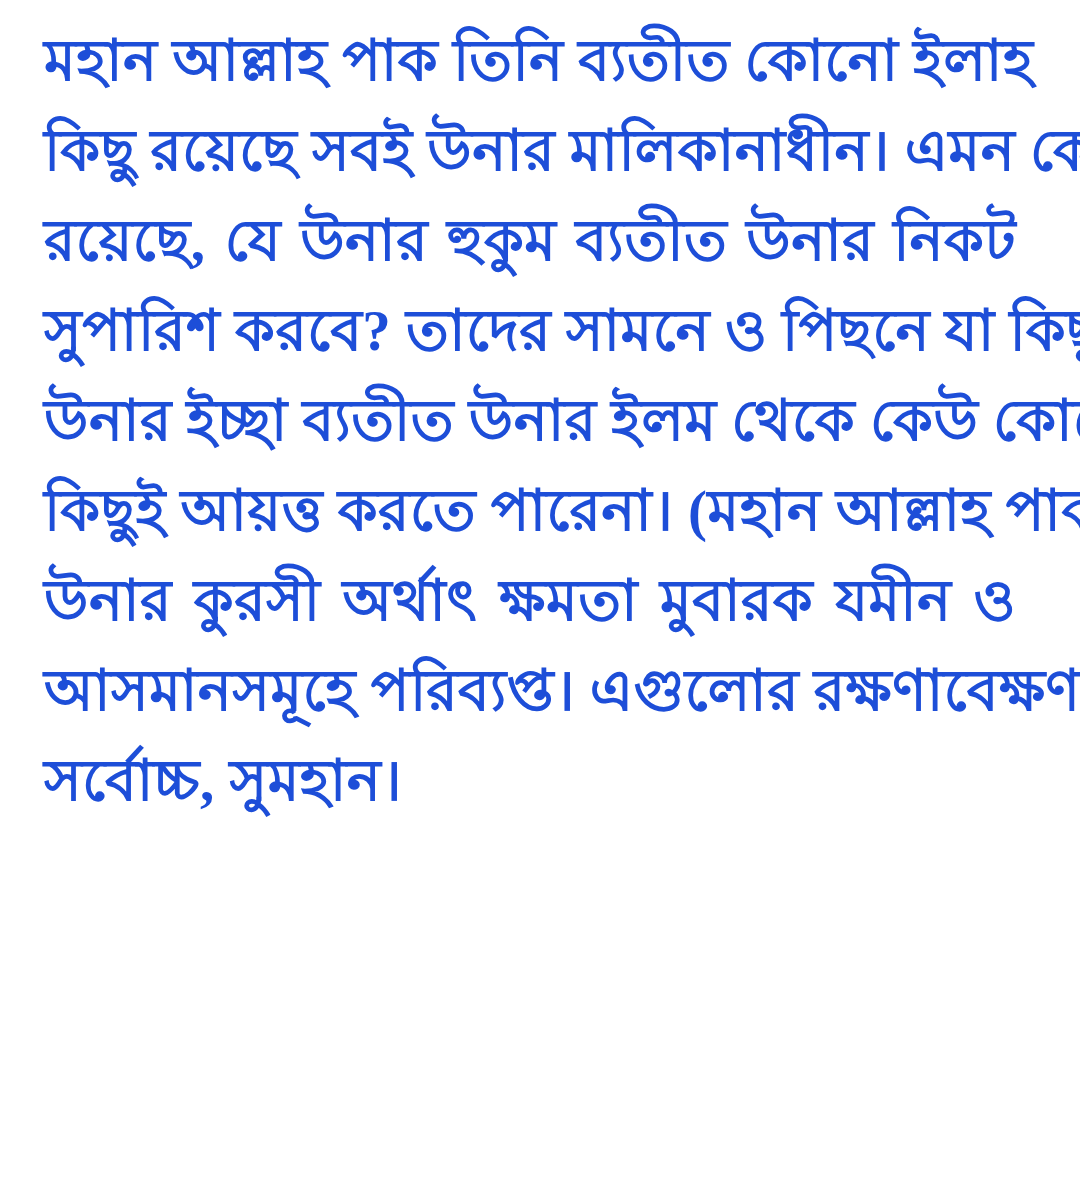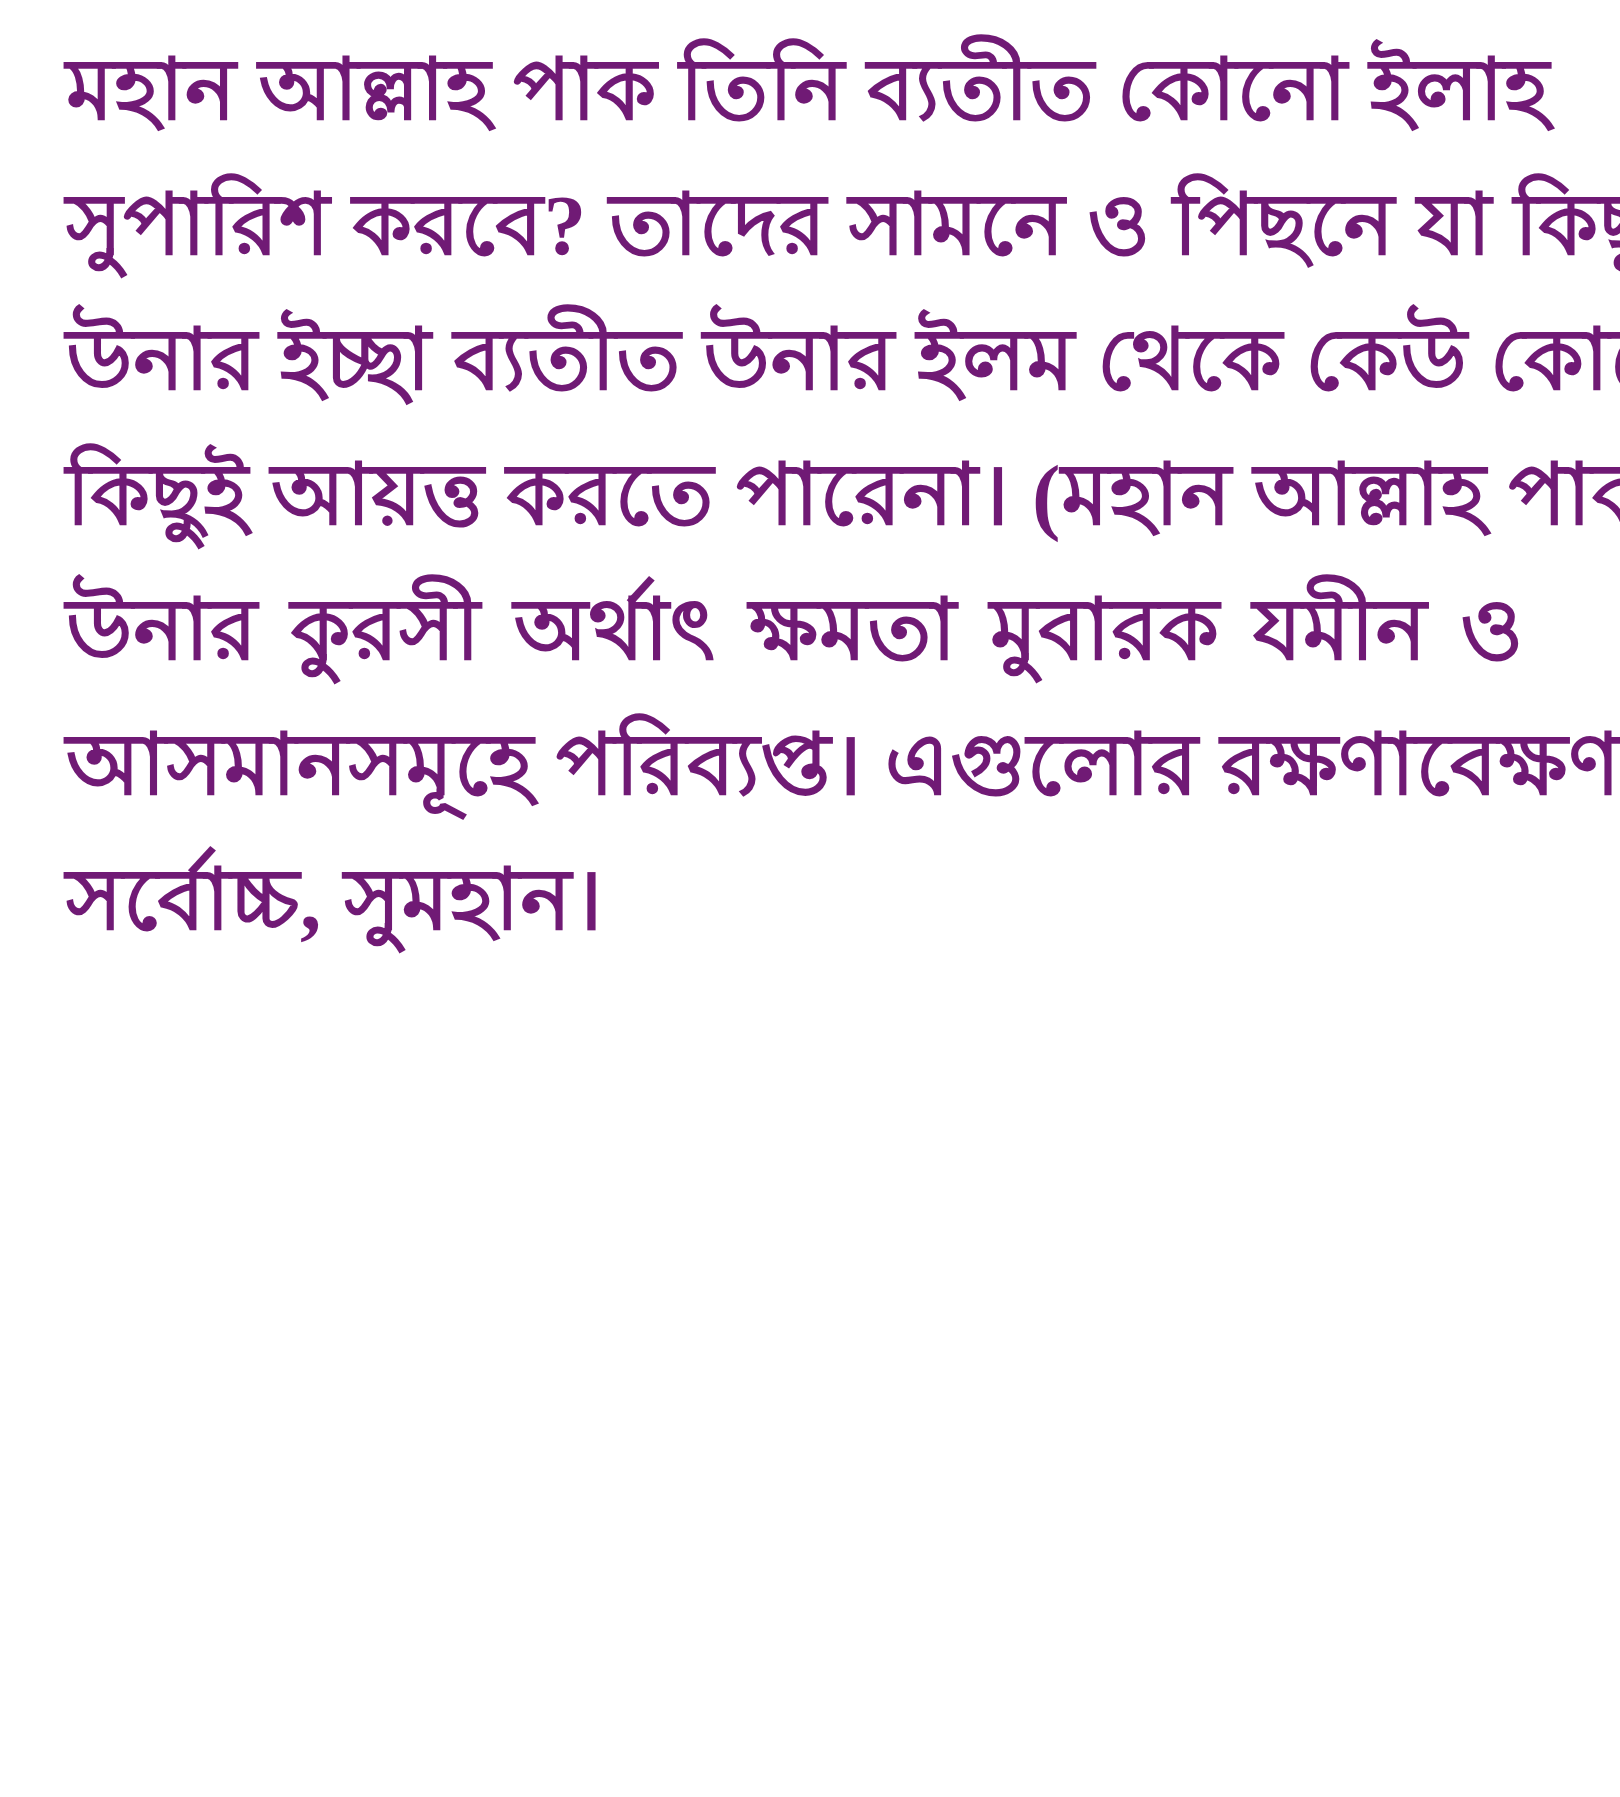--- a/index.html
+++ b/index.html
@@ -11,21 +11,21 @@
     overflow: hidden;
   }
   .page {
     box-sizing: border-box;
     width: 1080px;
     height: 1198px;
     padding: 16px 64px 0 44px;
     background: #ffffff;
     font-family: "Liberation Serif", "DejaVu Serif", serif;
     font-weight: 600;
-    color: #701a75;
+    color: #1d4ed8;
   }
   .text-line {
     font-size: 57px;
     line-height: 90px;
     height: 90px;
     white-space: nowrap;
     text-align: justify;
     text-align-last: justify;
     letter-spacing: 0.5px;
     overflow: visible;
@@ -34,19 +34,21 @@
   .text-line.last {
     text-align: right;
     text-align-last: left;
   }
 </style>
 </head>
 <body>
 
 <div class="page">
   <div class="text-line">মহান আল্লাহ পাক তিনি ব্যতীত কোনো ইলাহ</div>
+  <div class="text-line">কিছু রয়েছে সবই উনার মালিকানাধীন। এমন কে</div>
+  <div class="text-line">রয়েছে, যে উনার হুকুম ব্যতীত উনার নিকট</div>
   <div class="text-line">সুপারিশ করবে? তাদের সামনে ও পিছনে যা কিছু</div>
   <div class="text-line">উনার ইচ্ছা ব্যতীত উনার ইলম থেকে কেউ কোনো</div>
   <div class="text-line">কিছুই আয়ত্ত করতে পারেনা। (মহান আল্লাহ পাক)</div>
   <div class="text-line">উনার কুরসী অর্থাৎ ক্ষমতা মুবারক যমীন ও</div>
   <div class="text-line">আসমানসমূহে পরিব্যপ্ত। এগুলোর রক্ষণাবেক্ষণ বা</div>
   <div class="text-line last">সর্বোচ্চ, সুমহান।</div>
 </div>
 
 </body></html>

